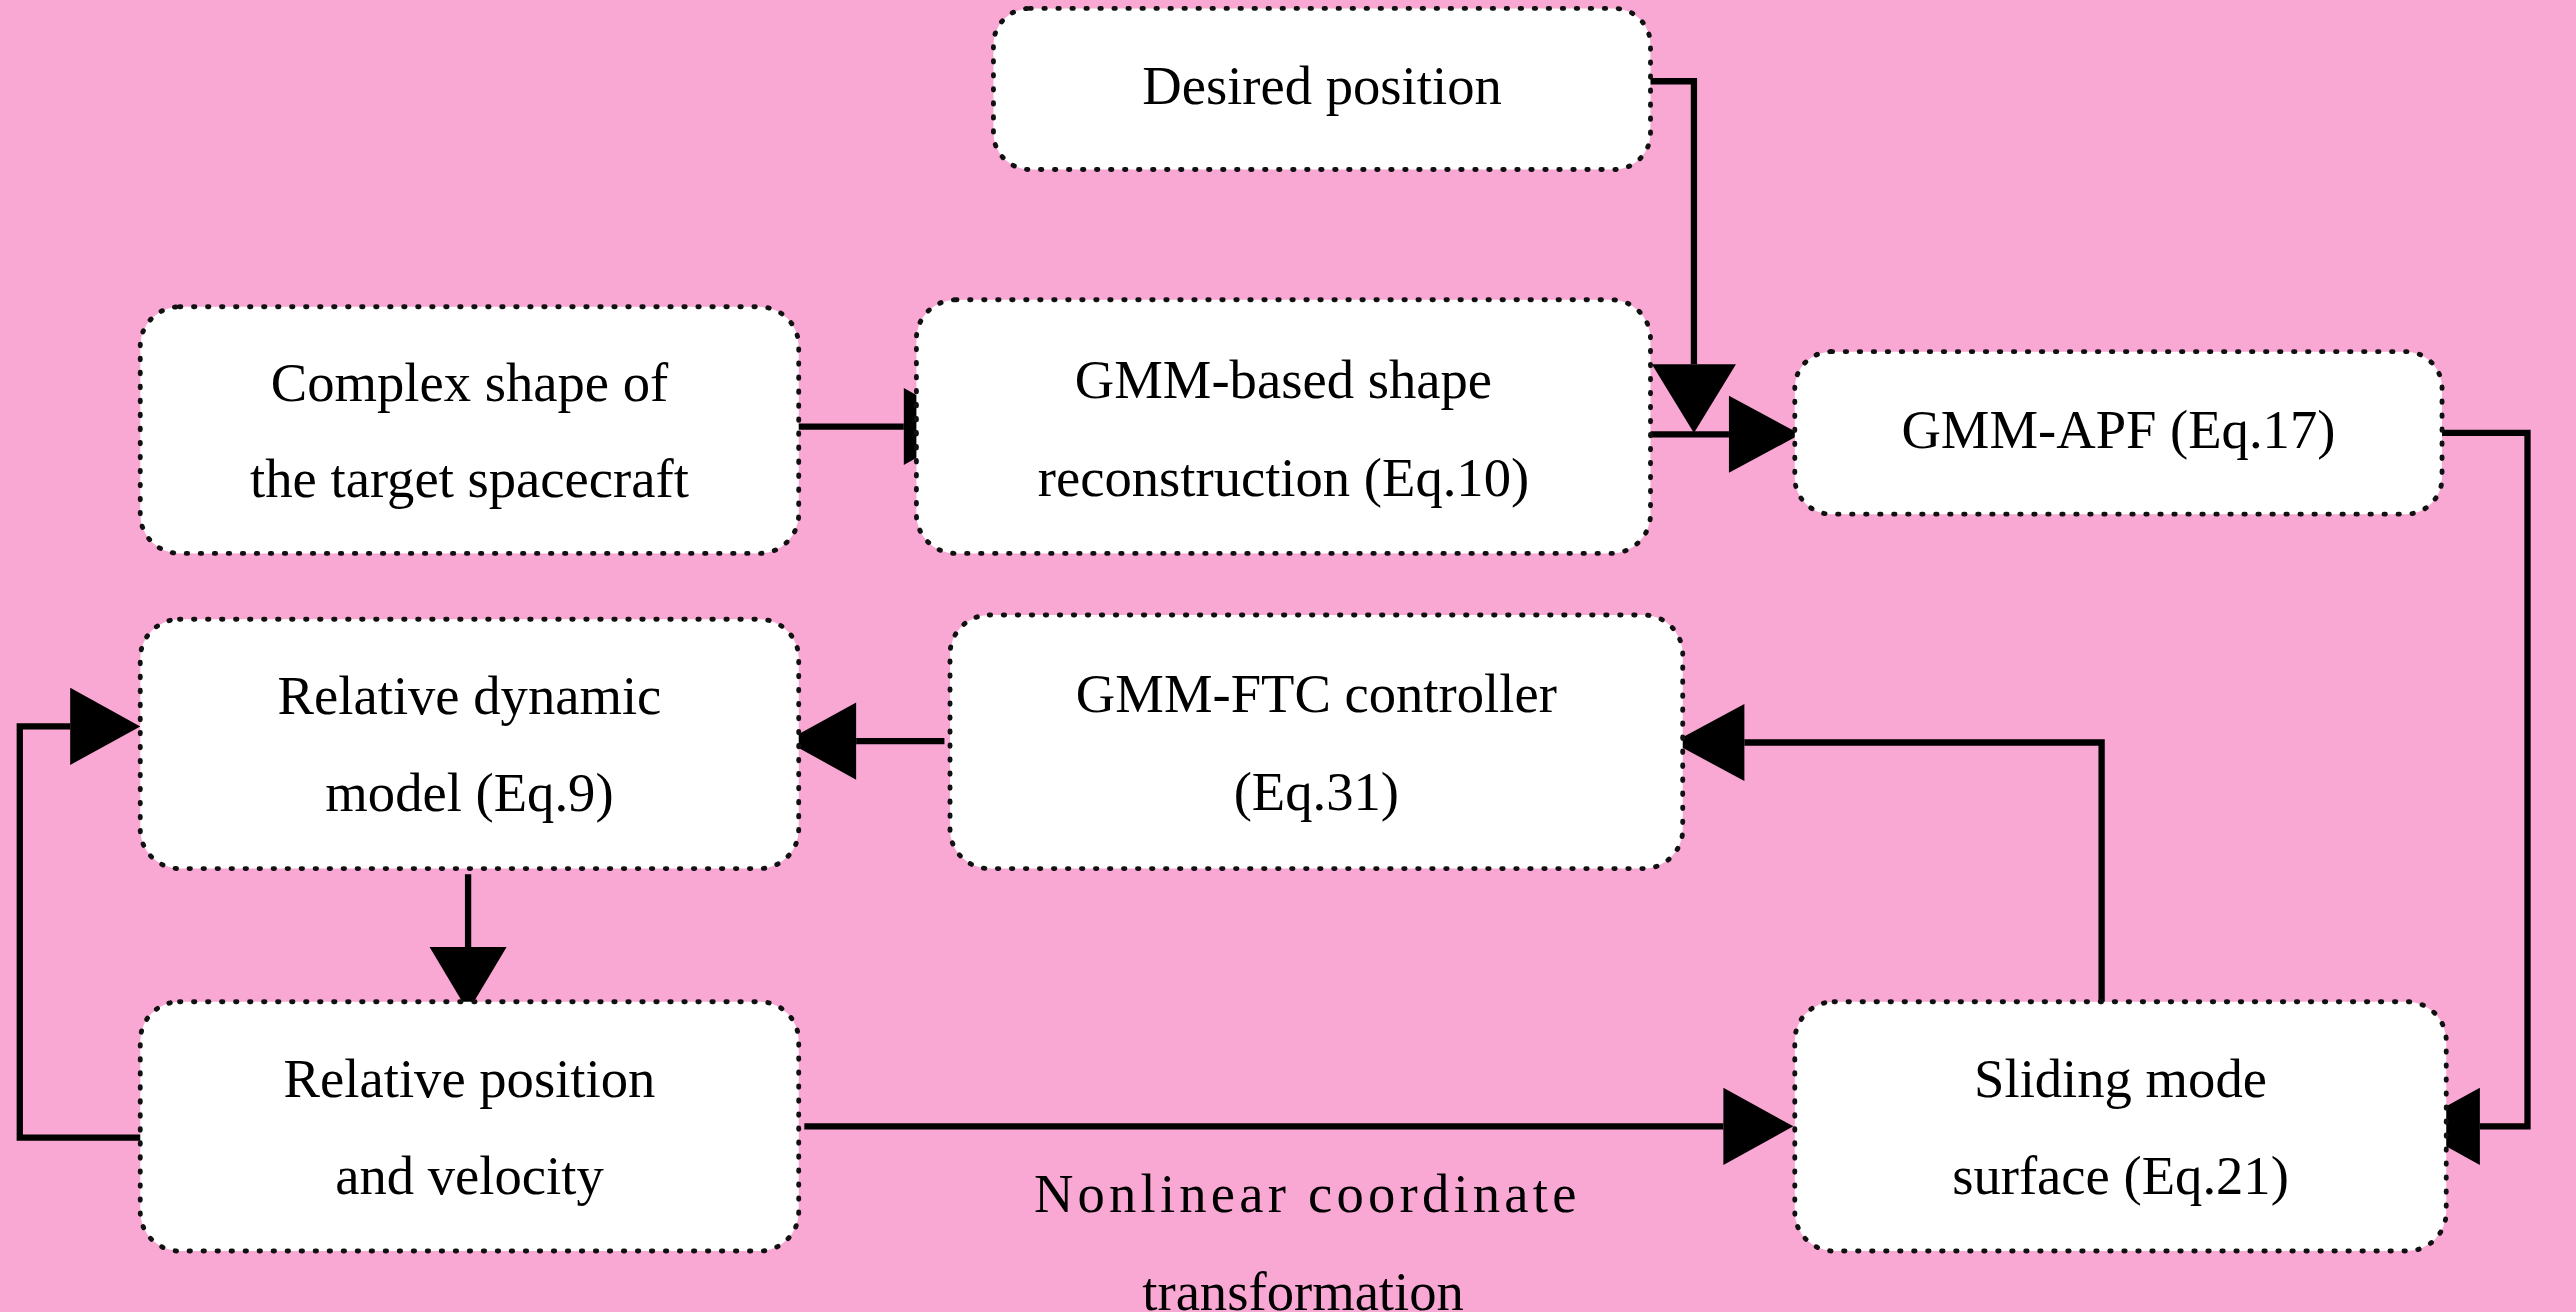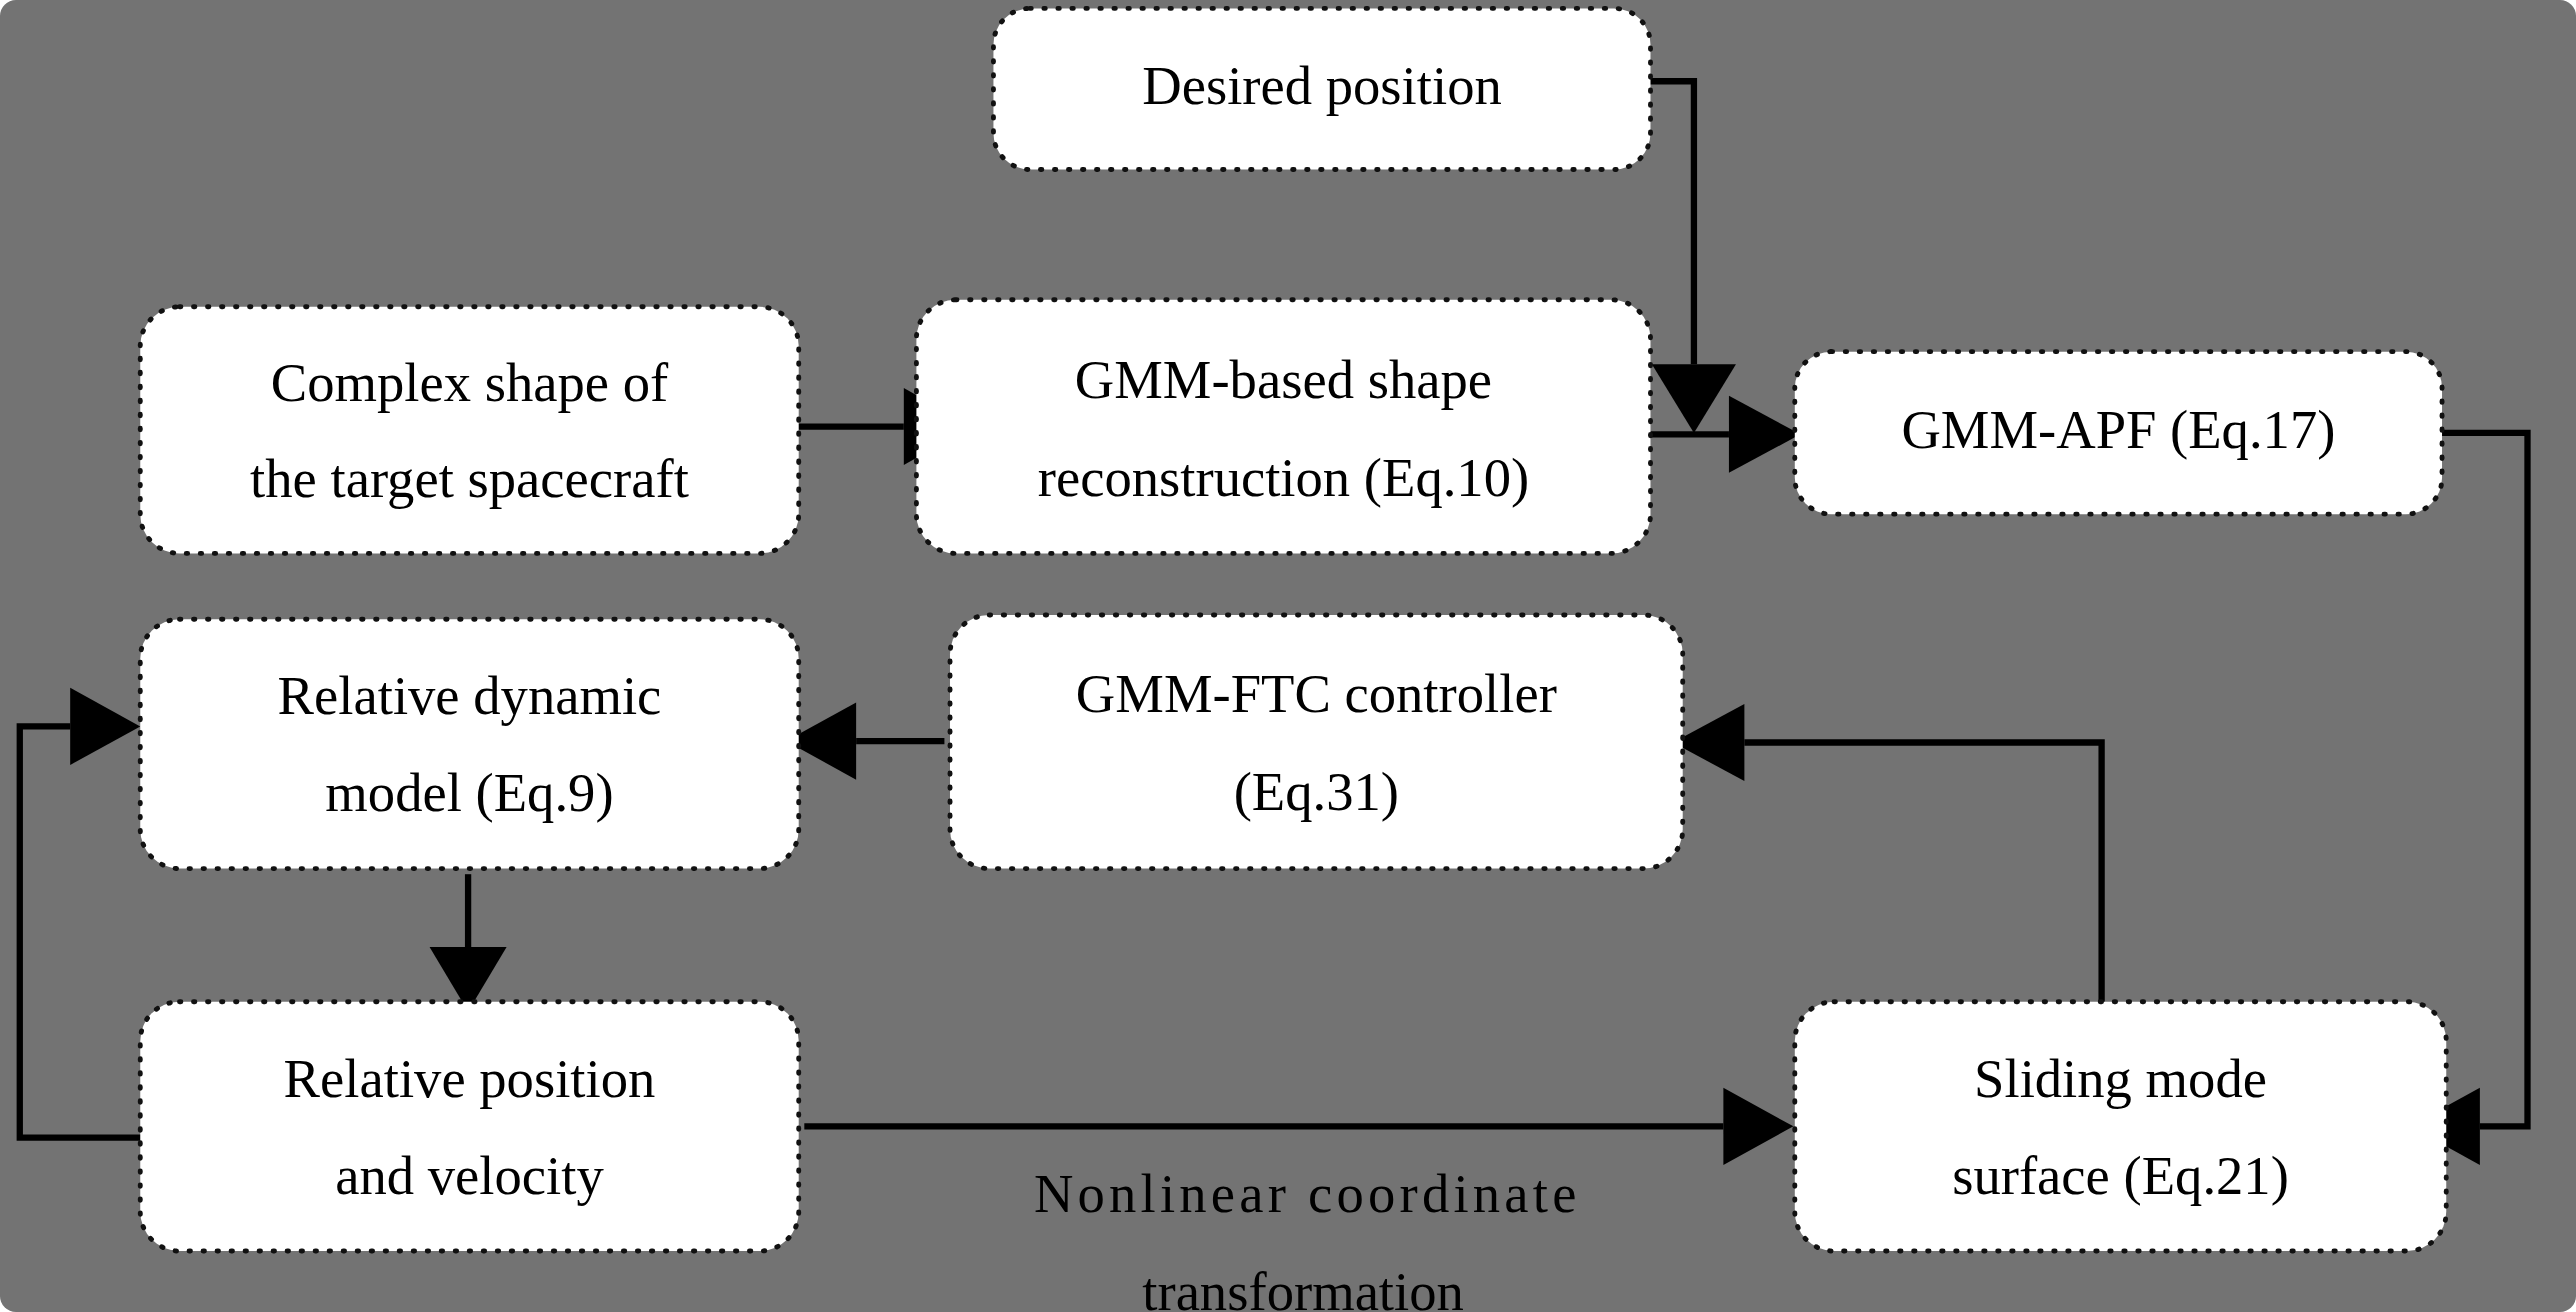--- a/index.html
+++ b/index.html
@@ -5,24 +5,23 @@
 <style>
   html, body {
     margin: 0;
     padding: 0;
     background: #ffffff;
   }
   #stage {
     position: relative;
     width: 2576px;
     height: 1312px;
-    background: #737373;
+    background: #f9a8d4;
     overflow: hidden;
     font-family: "Liberation Serif", "DejaVu Serif", serif;
-    border-radius: 16px;
   }
   #flow {
     position: absolute;
     left: 0;
     top: 0;
     width: 2576px;
     height: 1312px;
   }
   .node-box {
     fill: #ffffff;

